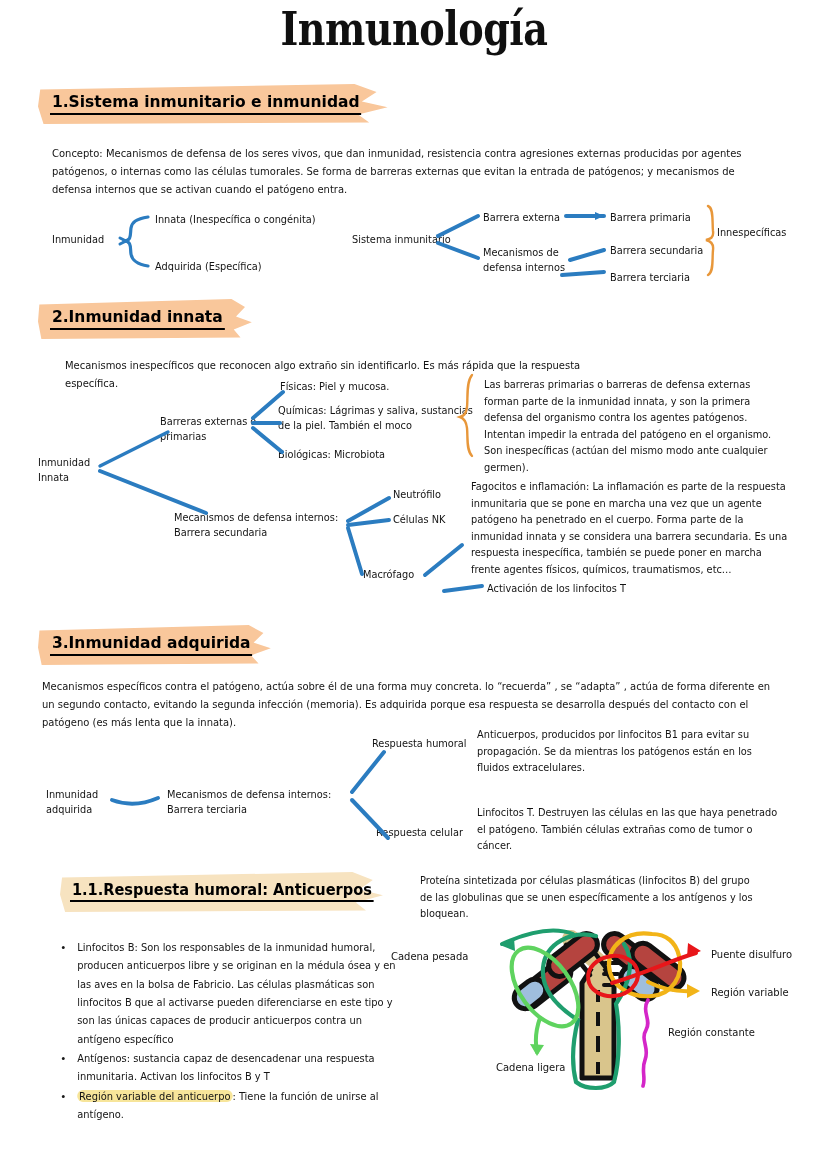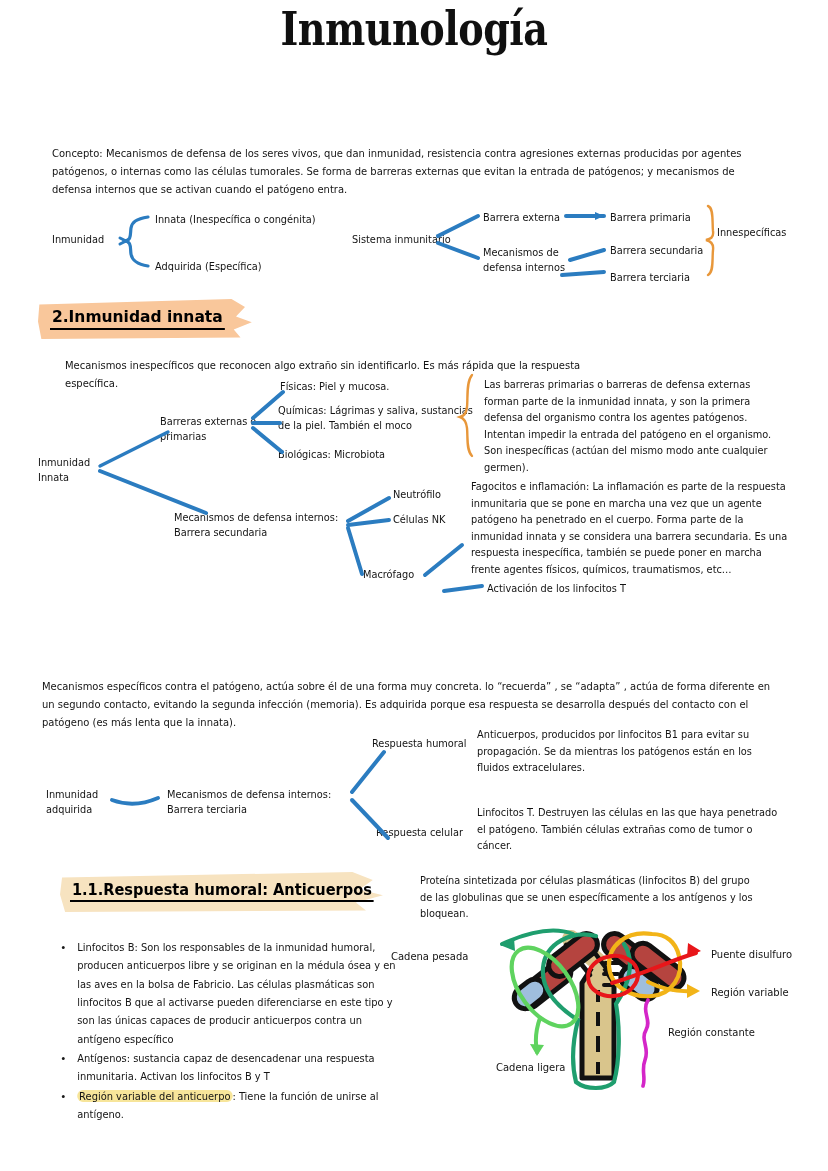--- a/index.html
+++ b/index.html
@@ -151,20 +151,24 @@
     transform-origin: left top;
   }
 </style>
 </head>
 <body>
 
 <div class="page">
 
   <div class="doc-title">Inmunología</div>
 
+  <div class="banner" style="left:38px; top:84px; width:368px;">
+    <div class="bg"></div>
+    <div class="txt" style="margin-left:12px;">1.Sistema inmunitario e inmunidad</div>
+  </div>
 
   <div class="para" style="left:52px; top:145px; width:740px;">Concepto: Mecanismos de defensa de los seres vivos, que dan inmunidad, resistencia contra agresiones externas producidas por agentes patógenos, o internas como las células tumorales. Se forma de barreras externas que evitan la entrada de patógenos; y mecanismos de defensa internos que se activan cuando el patógeno entra.</div>
 
   <div class="node" style="left:52px; top:232px;">Inmunidad</div>
   <div class="node" style="left:155px; top:212px;">Innata (Inespecífica o congénita)</div>
   <div class="node" style="left:155px; top:259px;">Adquirida (Específica)</div>
 
   <div class="node" style="left:352px; top:232px;">Sistema inmunitario</div>
   <div class="node" style="left:483px; top:210px;">Barrera externa</div>
   <div class="node" style="left:610px; top:210px;">Barrera primaria</div>
@@ -194,20 +198,24 @@
   <div class="node" style="left:174px; top:510px;">Mecanismos de defensa internos:
 Barrera secundaria</div>
   <div class="node" style="left:393px; top:487px;">Neutrófilo</div>
   <div class="node" style="left:393px; top:512px;">Células NK</div>
   <div class="node" style="left:363px; top:567px;">Macrófago</div>
   <div class="node" style="left:487px; top:581px;">Activación de los linfocitos T</div>
 
   <div class="para small" style="left:484px; top:377px; width:315px;">Las barreras primarias o barreras de defensa externas forman parte de la inmunidad innata, y son la primera defensa del organismo contra los agentes patógenos. Intentan impedir la entrada del patógeno en el organismo. Son inespecíficas (actúan del mismo modo ante cualquier germen).</div>
   <div class="para small" style="left:471px; top:479px; width:330px;">Fagocitos e inflamación: La inflamación es parte de la respuesta inmunitaria que se pone en marcha una vez que un agente patógeno ha penetrado en el cuerpo. Forma parte de la inmunidad innata y se considera una barrera secundaria. Es una respuesta inespecífica, también se puede poner en marcha frente agentes físicos, químicos, traumatismos, etc…</div>
 
+  <div class="banner" style="left:38px; top:625px; width:245px;">
+    <div class="bg"></div>
+    <div class="txt" style="margin-left:12px;">3.Inmunidad adquirida</div>
+  </div>
 
   <div class="para" style="left:42px; top:678px; width:760px;">Mecanismos específicos contra el patógeno, actúa sobre él de una forma muy concreta. lo  “recuerda” , se  “adapta” , actúa de forma diferente en un segundo contacto, evitando la segunda infección (memoria).  Es adquirida porque esa respuesta se desarrolla después del contacto con el patógeno (es más lenta que la innata).</div>
 
   <div class="node" style="left:46px; top:787px;">Inmunidad
 adquirida</div>
   <div class="node" style="left:167px; top:787px;">Mecanismos de defensa internos:
 Barrera terciaria</div>
 
   <div class="node" style="left:372px; top:736px;">Respuesta humoral</div>
   <div class="para small" style="left:477px; top:727px; width:320px;">Anticuerpos, producidos por linfocitos B1 para evitar su propagación. Se da mientras los patógenos están en los fluidos extracelulares.</div>

